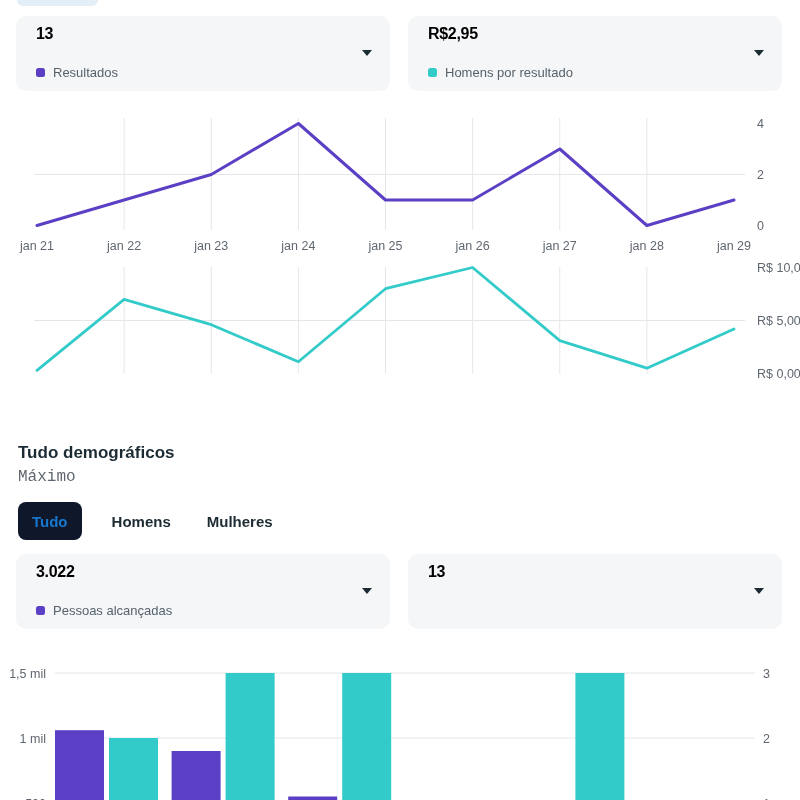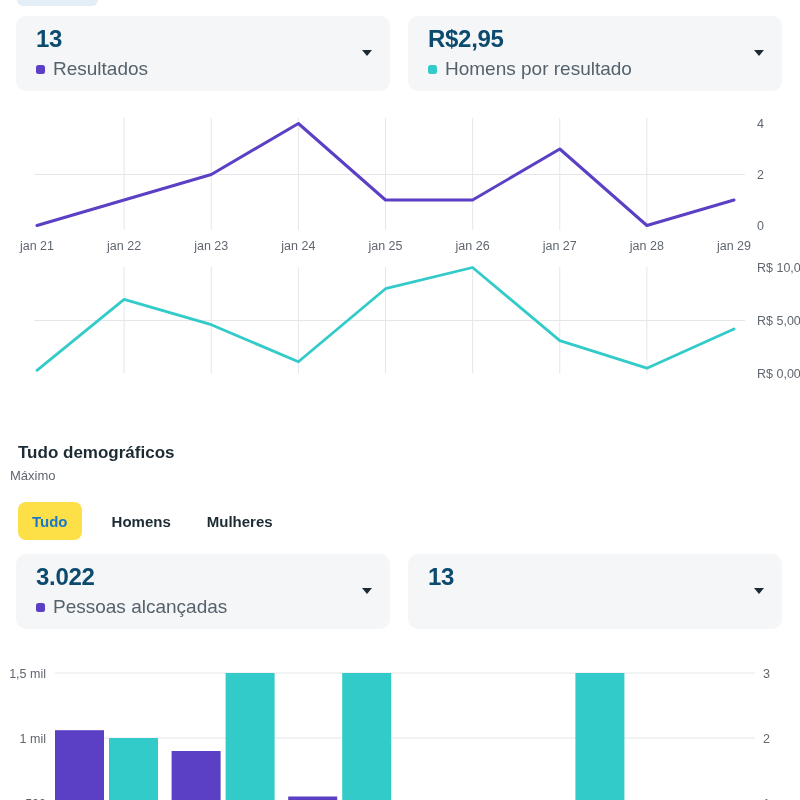--- a/index.html
+++ b/index.html
@@ -12,60 +12,60 @@
   .tab-remnant{
     position:absolute;left:17px;top:0;width:81px;height:6px;
     background:#E4EEF6;border-radius:0 0 8px 8px;cursor:pointer;
   }
   .card{
     position:absolute;width:374px;height:75px;
     background:#F5F6F8;border-radius:10px;
   }
   .card .value{
     position:absolute;left:20px;top:9px;
-    font-size:24px;font-weight:700;letter-spacing:-0.3px;color:#0c4a6e;
+    font-size:16px;font-weight:700;letter-spacing:-0.3px;color:#000000;
   }
   .card .legend{
     position:absolute;left:20px;bottom:11px;
     display:flex;align-items:center;gap:8px;
-    font-size:19px;color:#55626B;
+    font-size:13px;color:#55626B;
   }
   .dot{width:9px;height:9px;border-radius:2.5px;flex:0 0 auto}
   .dot.purple{background:#5B3FC4}
   .dot.teal{background:#33CBC9}
   .caret-btn{
     position:absolute;right:10px;top:26px;padding:8px;cursor:pointer;
   }
   .caret{
     display:block;width:0;height:0;
     border-left:5px solid transparent;border-right:5px solid transparent;
     border-top:6px solid #1C2B33;
   }
   #charts{position:absolute;left:0;top:0}
   #charts text{font-family:"Liberation Sans",sans-serif}
   .section-title{
     position:absolute;left:18px;top:443px;margin:0;
     font-size:17px;font-weight:700;color:#1C2B33;
   }
   .section-subtitle{
-    position:absolute;left:10px;top:468px;
-    font-size:13px;color:#606770;
+    position:absolute;left:18px;top:468px;
+    font-size:16px;color:#606770;font-family:Liberation Mono, monospace;
   }
   .tabs{
     position:absolute;left:18px;top:502px;height:38px;
     display:flex;align-items:stretch;gap:24px;
   }
   .tab{
     border:none;background:transparent;cursor:pointer;
     font-family:"Liberation Sans",sans-serif;
     font-size:15px;font-weight:700;color:#1C2B33;
     padding:0 6px;border-radius:8px;height:38px;
   }
   .tab.active{
-    background:#fde047;color:#1778CE;padding:0 14px;
+    background:#0f172a;color:#1778CE;padding:0 14px;
   }
 </style>
 </head>
 <body>
 
 <div class="tab-remnant"></div>
 
 <section class="card" style="left:16px;top:16px">
   <div class="value">13</div>
   <div class="legend">

